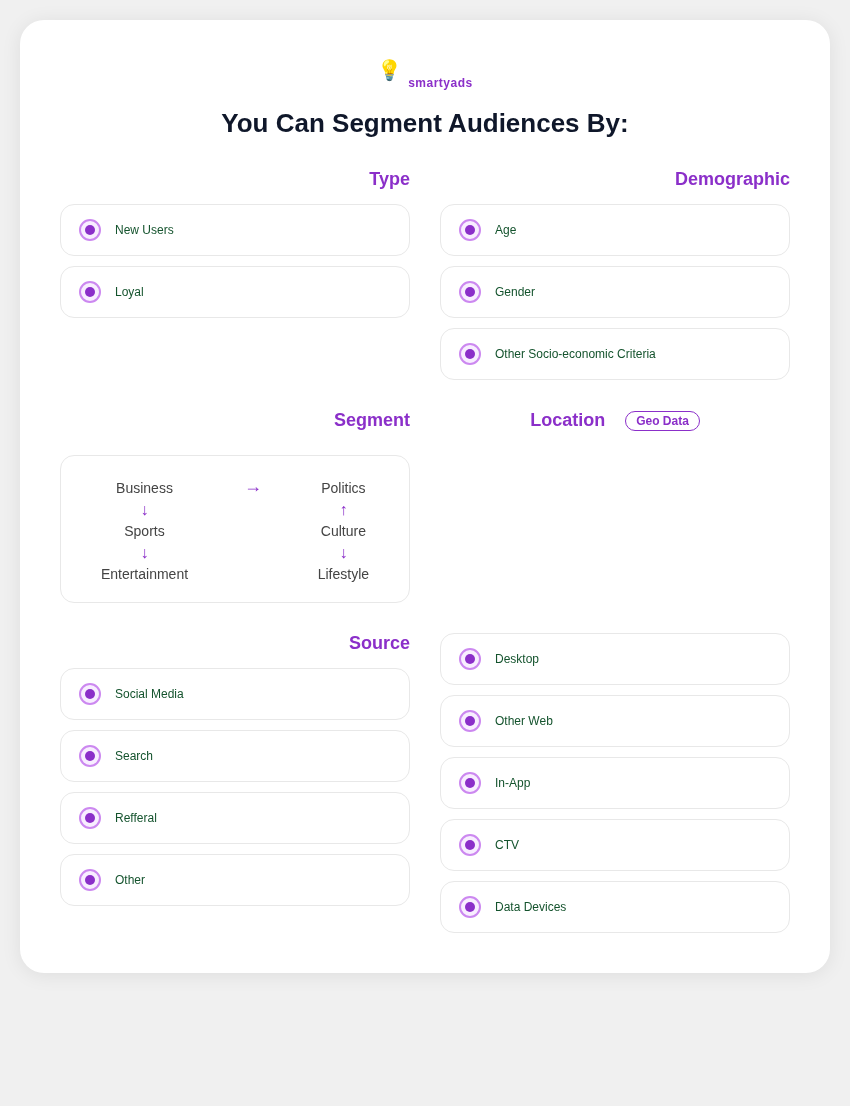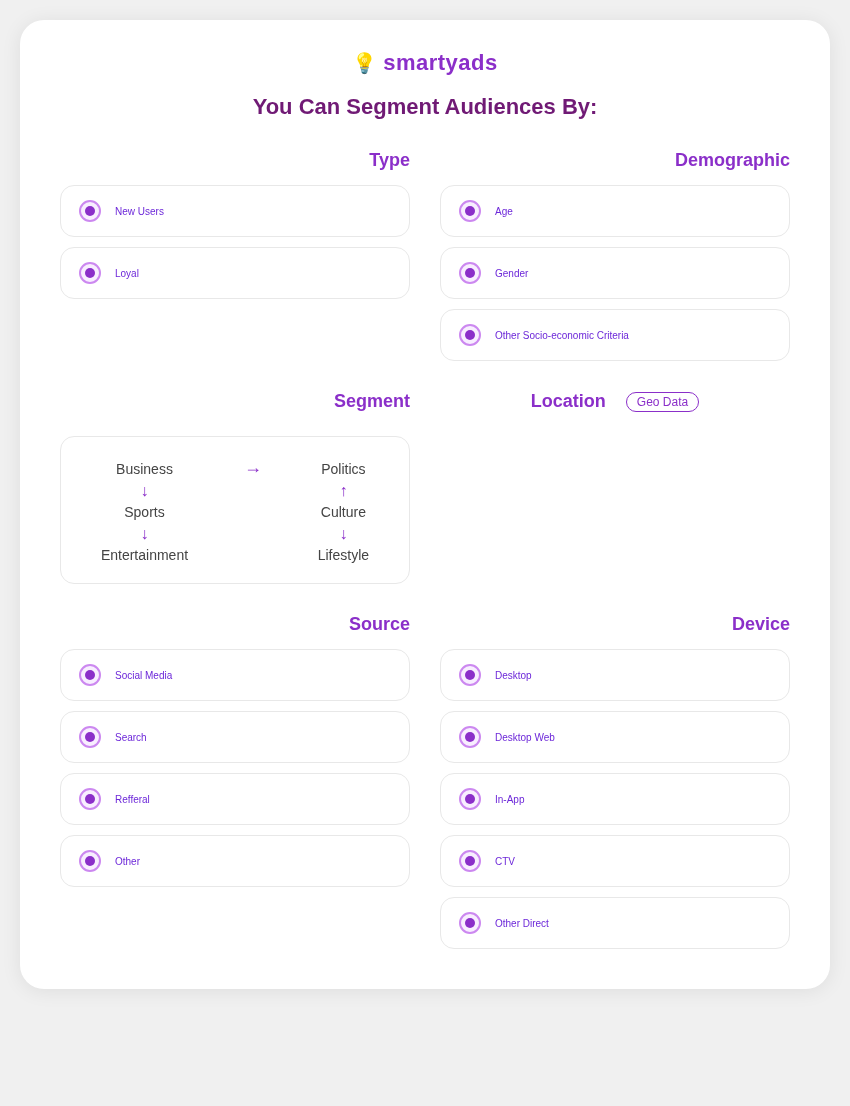--- a/index.html
+++ b/index.html
@@ -24,28 +24,29 @@
       align-items: center;
       justify-content: center;
       gap: 6px;
       margin-bottom: 18px;
     }
     .logo-icon {
       font-size: 20px;
     }
     .logo-text {
       color: #8b2fc9;
-      font-size: 22px;
+      font-size: 12px;
       font-weight: 600;
       letter-spacing: 0.5px;
+      margin-top: 26px;
     }
     .main-title {
       text-align: center;
-      color: #701a75;
-      font-size: 22px;
+      color: #0f172a;
+      font-size: 26px;
       font-weight: 700;
       margin-bottom: 30px;
     }
     .grid-2col {
       display: grid;
       grid-template-columns: 1fr 1fr;
       gap: 30px 30px;
     }
     .section-title {
       color: #8b2fc9;
@@ -58,21 +59,21 @@
       display: flex;
       align-items: center;
       justify-content: center;
       gap: 20px;
       margin-bottom: 14px;
     }
     .geo-badge {
       border: 1.5px solid #8b2fc9;
       color: #8b2fc9;
       font-size: 12px;
-      font-weight: 400;
+      font-weight: 700;
       border-radius: 20px;
       padding: 2px 10px;
     }
     .item-list {
       display: flex;
       flex-direction: column;
       gap: 10px;
     }
     .item-box {
       background: #fff;
@@ -94,22 +95,22 @@
       flex-shrink: 0;
       background: #f8eeff;
     }
     .radio-inner {
       width: 10px;
       height: 10px;
       border-radius: 50%;
       background: #8b2fc9;
     }
     .item-label {
-      color: #6d28d9;
-      font-size: 10px;
+      color: #14532d;
+      font-size: 12px;
       font-weight: 400;
     }
     
     .vertical-box {
       background: #fff;
       border: 1.5px solid #e8e8e8;
       border-radius: 14px;
       padding: 20px 12px 16px;
       display: flex;
       flex-direction: row;
@@ -257,48 +258,47 @@
         <div class="item-box">
           <div class="radio-icon">
               <div class="radio-inner"></div>
             </div>
           <span class="item-label">Other</span>
         </div>
       </div>
     </div>
 
     <div>
-      <div class="section-title">Device</div>
       <div class="item-list">
         <div class="item-box">
           <div class="radio-icon">
               <div class="radio-inner"></div>
             </div>
           <span class="item-label">Desktop</span>
         </div>
         <div class="item-box">
           <div class="radio-icon">
               <div class="radio-inner"></div>
             </div>
-          <span class="item-label">Desktop Web</span>
+          <span class="item-label">Other Web</span>
         </div>
         <div class="item-box">
           <div class="radio-icon">
               <div class="radio-inner"></div>
             </div>
           <span class="item-label">In-App</span>
         </div>
         <div class="item-box">
           <div class="radio-icon">
               <div class="radio-inner"></div>
             </div>
           <span class="item-label">CTV</span>
         </div>
         <div class="item-box">
           <div class="radio-icon">
               <div class="radio-inner"></div>
             </div>
-          <span class="item-label">Other Direct</span>
+          <span class="item-label">Data Devices</span>
         </div>
       </div>
     </div>
   </div>
 </div>
 
 </body></html>

